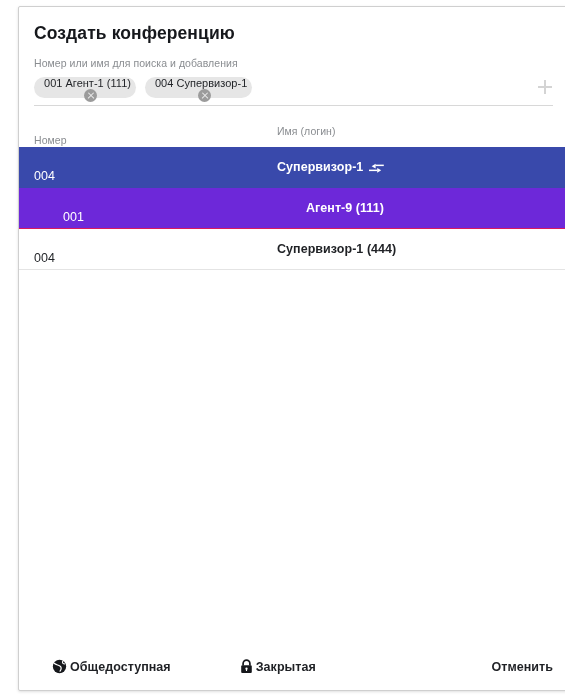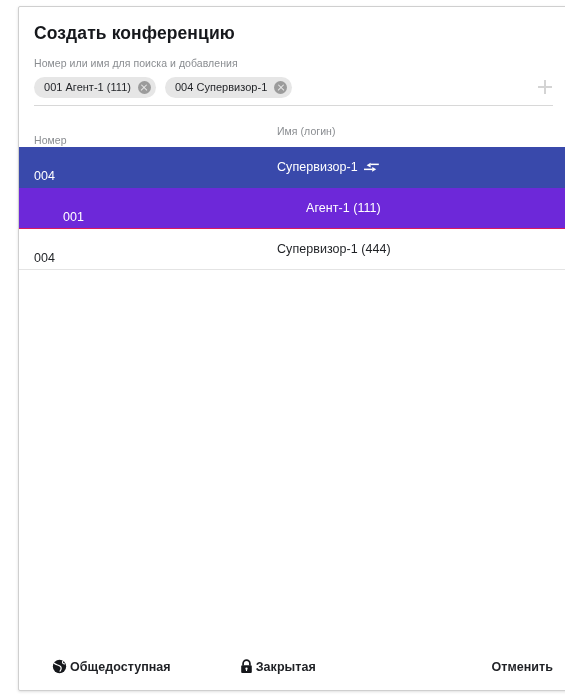--- a/index.html
+++ b/index.html
@@ -66,20 +66,21 @@
     align-items: center;
     background: #e6e6e6;
     border-radius: 12px;
     height: 21px;
     padding: 0 5px 0 10px;
     margin-right: 9px;
     font-size: 11px;
     color: #1f2125;
     white-space: nowrap;
     letter-spacing: 0.02px;
+    flex-direction: column;
   }
   .chip-x {
     width: 13px;
     height: 13px;
     border-radius: 50%;
     background: #9b9b9b;
     margin-left: 7px;
     position: relative;
     flex: 0 0 auto;
   }
@@ -154,20 +155,22 @@
     border-bottom-color: #3949ab;
   }
   .trow.sel-pink {
     background: #6d28d9;
     color: #ffffff;
     border-bottom-color: #d81b60;
     padding-left: 44px;
   }
   .name-cell {
     display: flex;
+    align-items: center;
+    font-weight: bold;
   }
   .transfer-icon {
     display: inline-block;
     margin-left: 6px;
     width: 15px;
     height: 12px;
     position: relative;
     top: 1px;
   }
 
@@ -264,21 +267,21 @@
                 <polygon points="6.6,1.7 2.6,4.15 6.6,6.6"></polygon>
               </g>
             </svg>
           </span>
         </div>
       </div>
 
       <div class="trow sel-pink">
         <div class="col-num">001</div>
         <div class="col-name name-cell">
-          <span>Агент-1 (111)</span>
+          <span>Агент-9 (111)</span>
         </div>
       </div>
 
       <div class="trow">
         <div class="col-num">004</div>
         <div class="col-name name-cell">
           <span>Супервизор-1 (444)</span>
         </div>
       </div>
 

